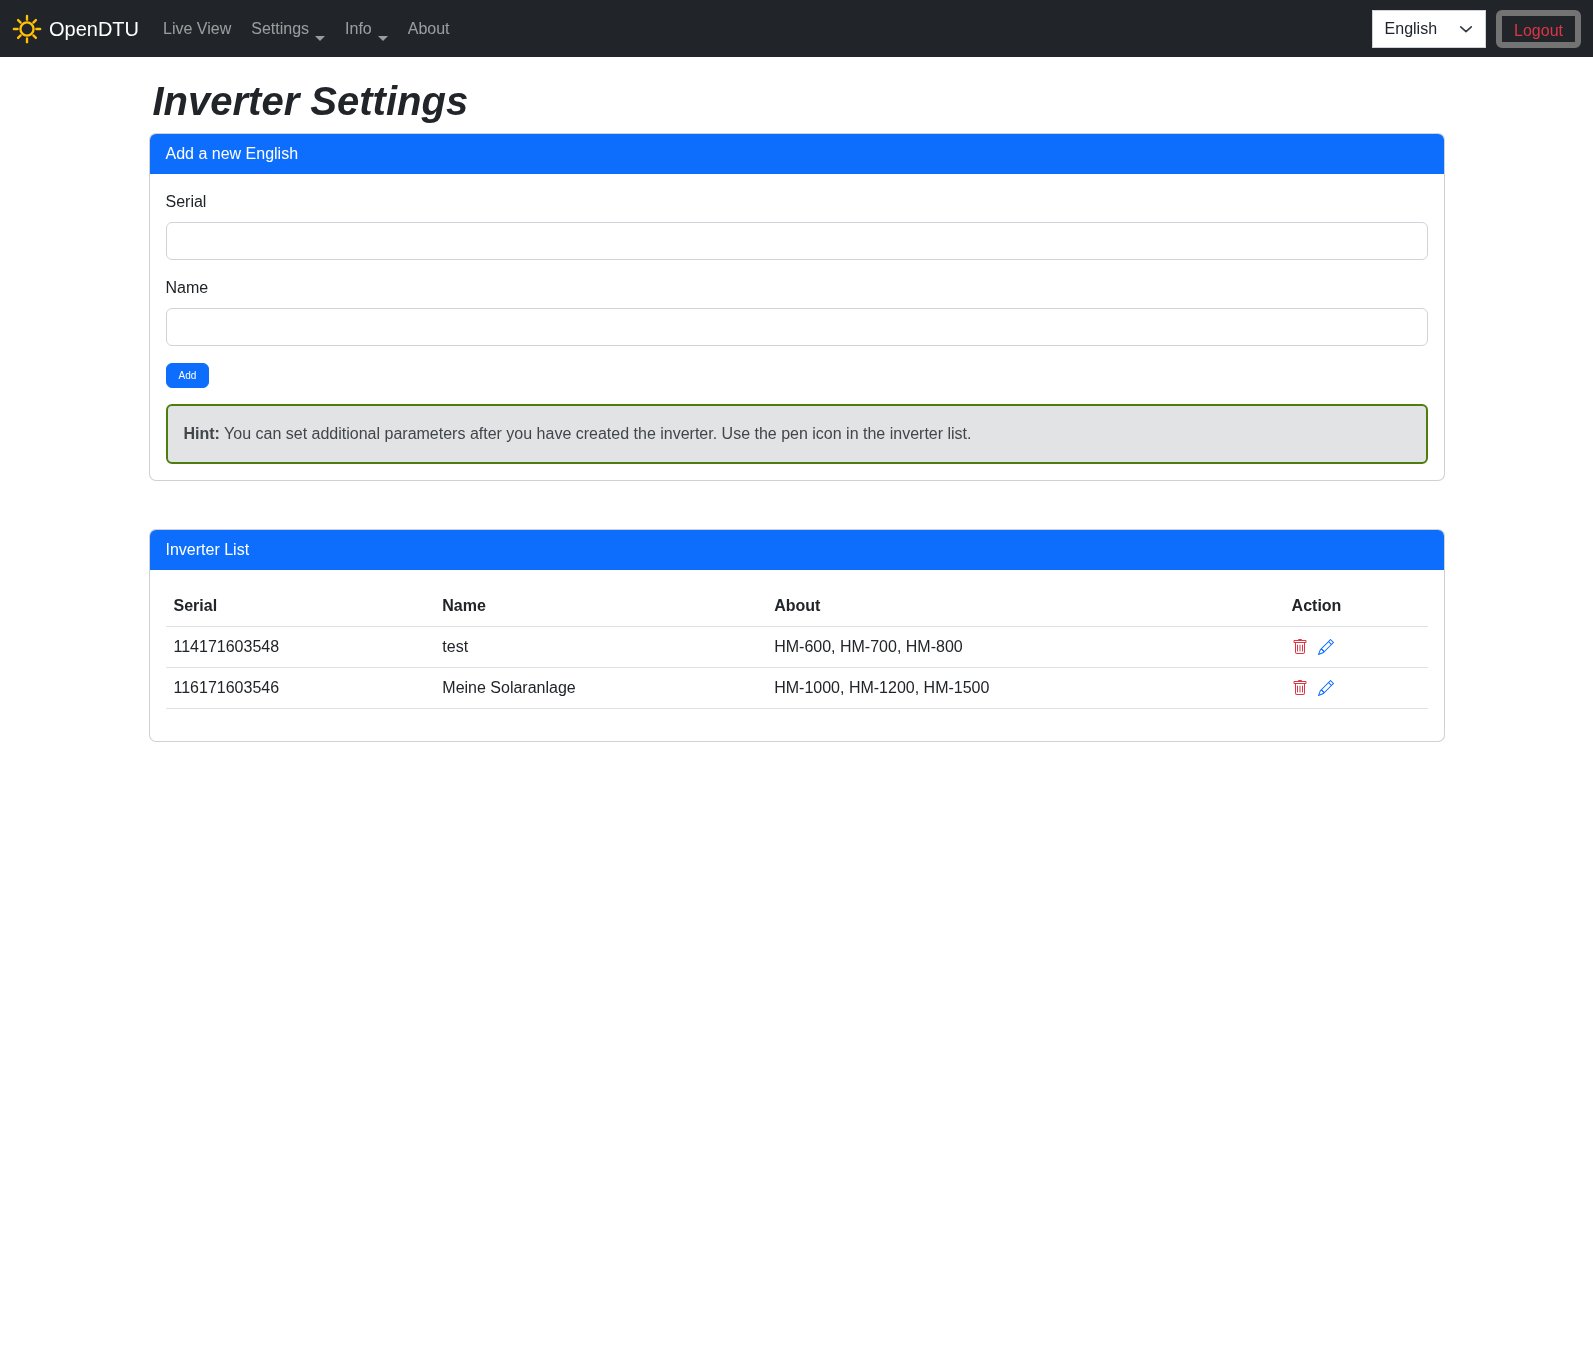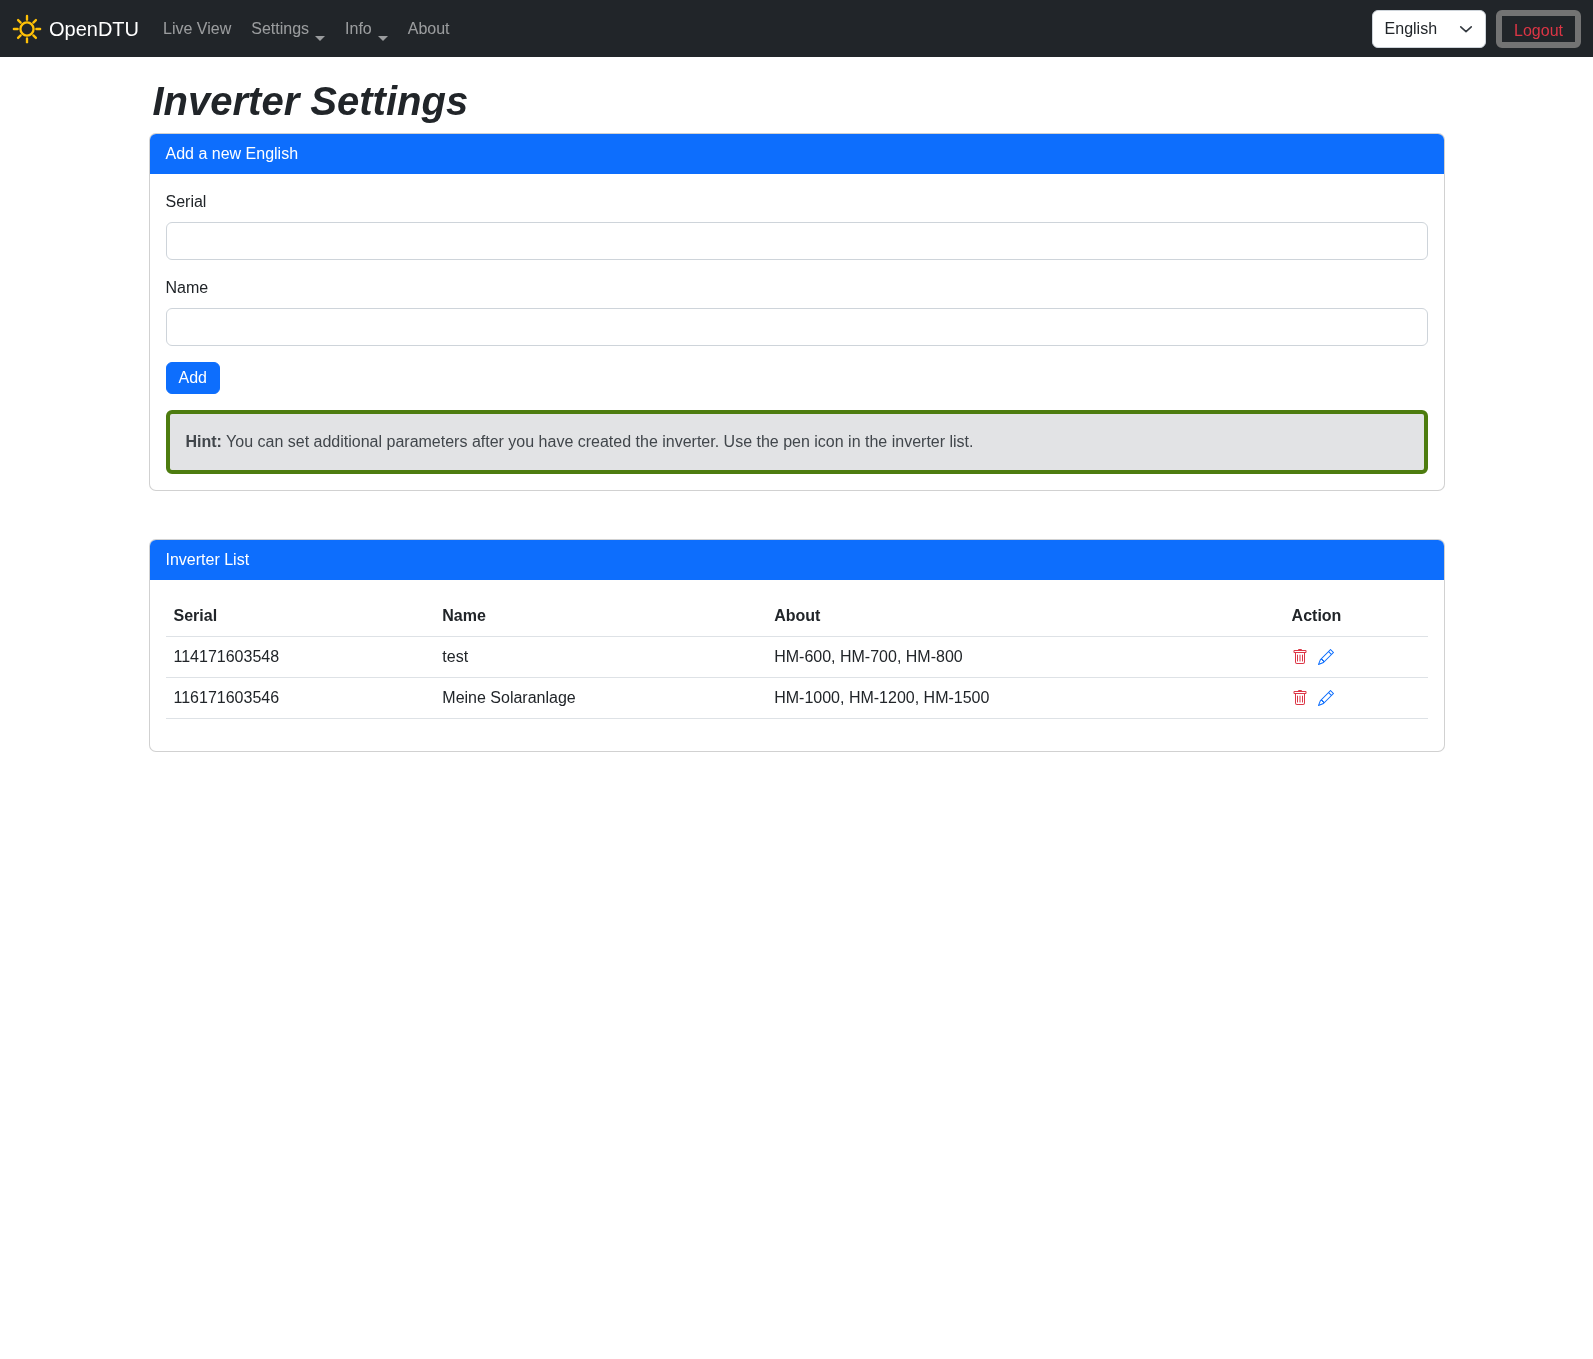--- a/index.html
+++ b/index.html
@@ -44,21 +44,21 @@
     margin-left: 6px;
     vertical-align: middle;
     border-top: 5px solid rgba(255,255,255,0.55);
     border-left: 5px solid transparent;
     border-right: 5px solid transparent;
   }
   .nav-right { margin-left: auto; display: flex; align-items: center; gap: 10px; }
   .lang-select {
     background: #ffffff;
     border: 1px solid #ced4da;
-    border-radius: 6px;
+    border-radius: 0;
     height: 38px;
     padding: 6px 12px;
     display: flex;
     align-items: center;
     gap: 22px;
     color: #212529;
     cursor: pointer;
   }
   .logout-btn {
     background: transparent;
@@ -113,28 +113,28 @@
     border: 1px solid #ced4da;
     border-radius: 6px;
   }
   .mb-3 { margin-bottom: 16px; }
   .btn-primary {
     background: #0d6efd;
     border: 1px solid #0d6efd;
     color: #fff;
     padding: 6px 12px;
     border-radius: 6px;
-    font-size: 16px;
+    font-size: 10px;
     font-family: inherit;
     cursor: pointer;
   }
   .alert-secondary {
     margin-top: 16px;
     background: #e2e3e5;
-    border: 4px solid #4d7c0f;
+    border: 2px solid #4d7c0f;
     color: #41464b;
     padding: 16px;
     border-radius: 6px;
   }
   
   table.inverter-table {
     width: 100%;
     border-collapse: collapse;
     margin-bottom: 16px;
   }

